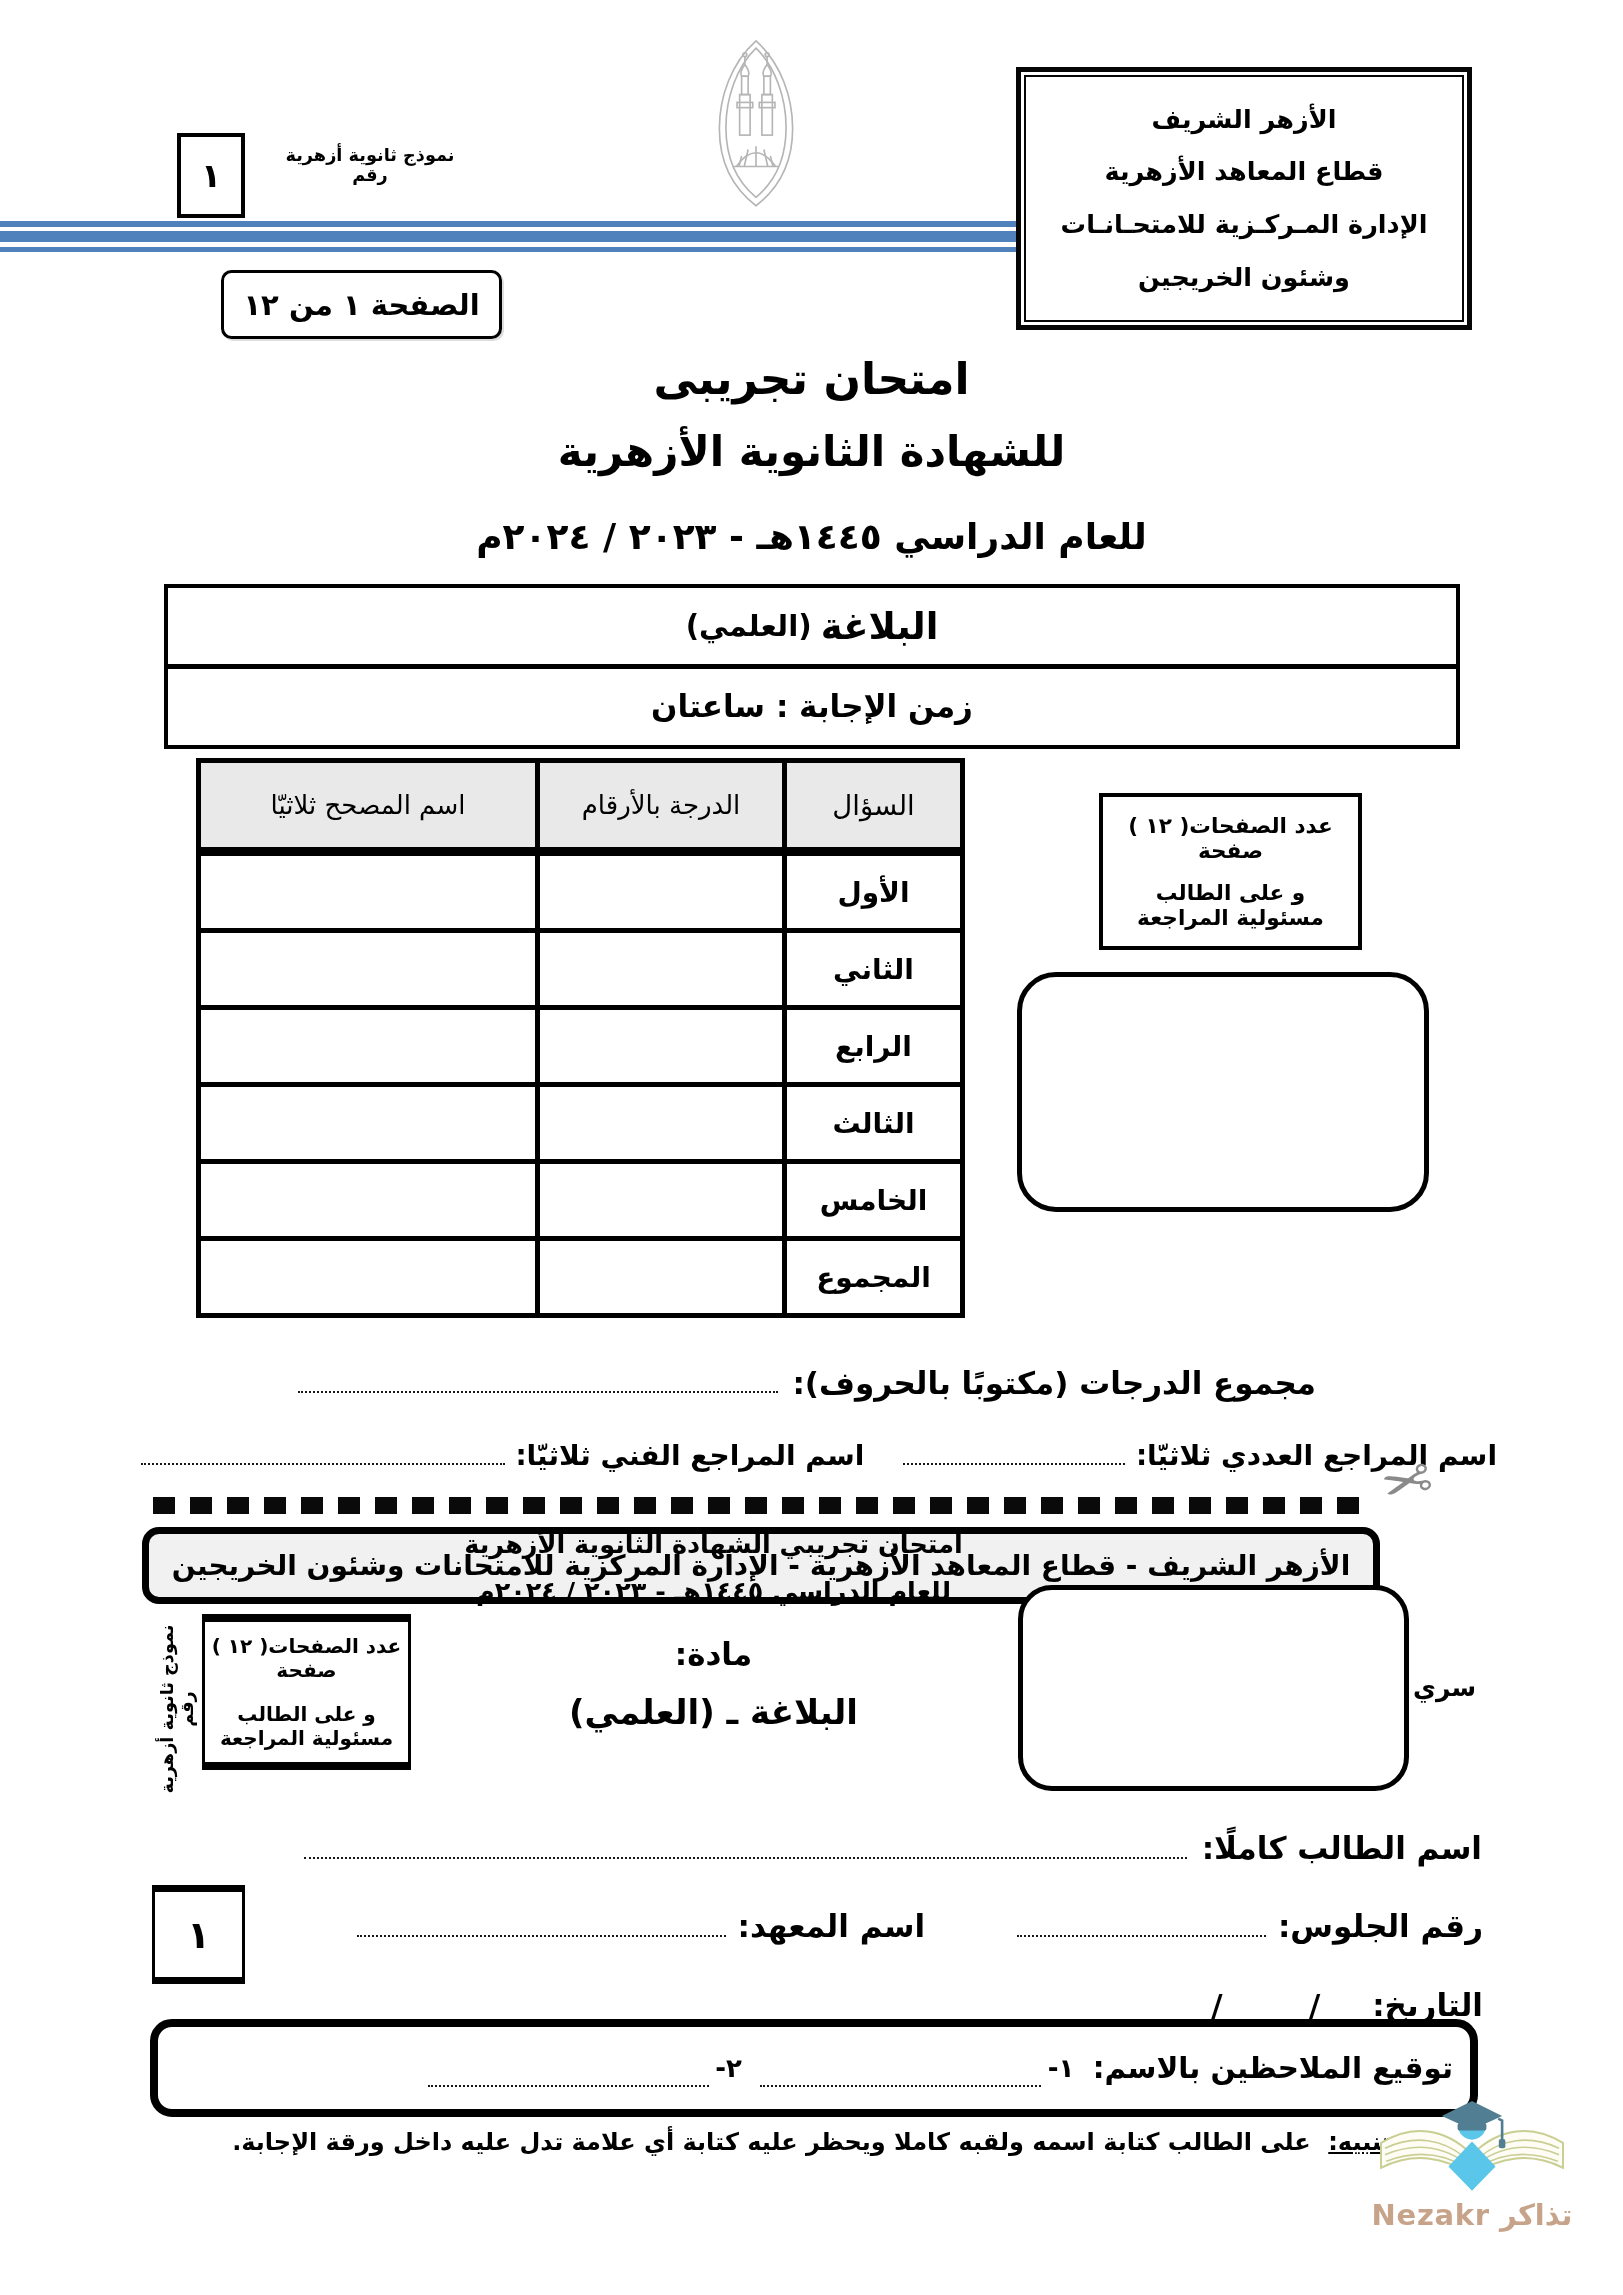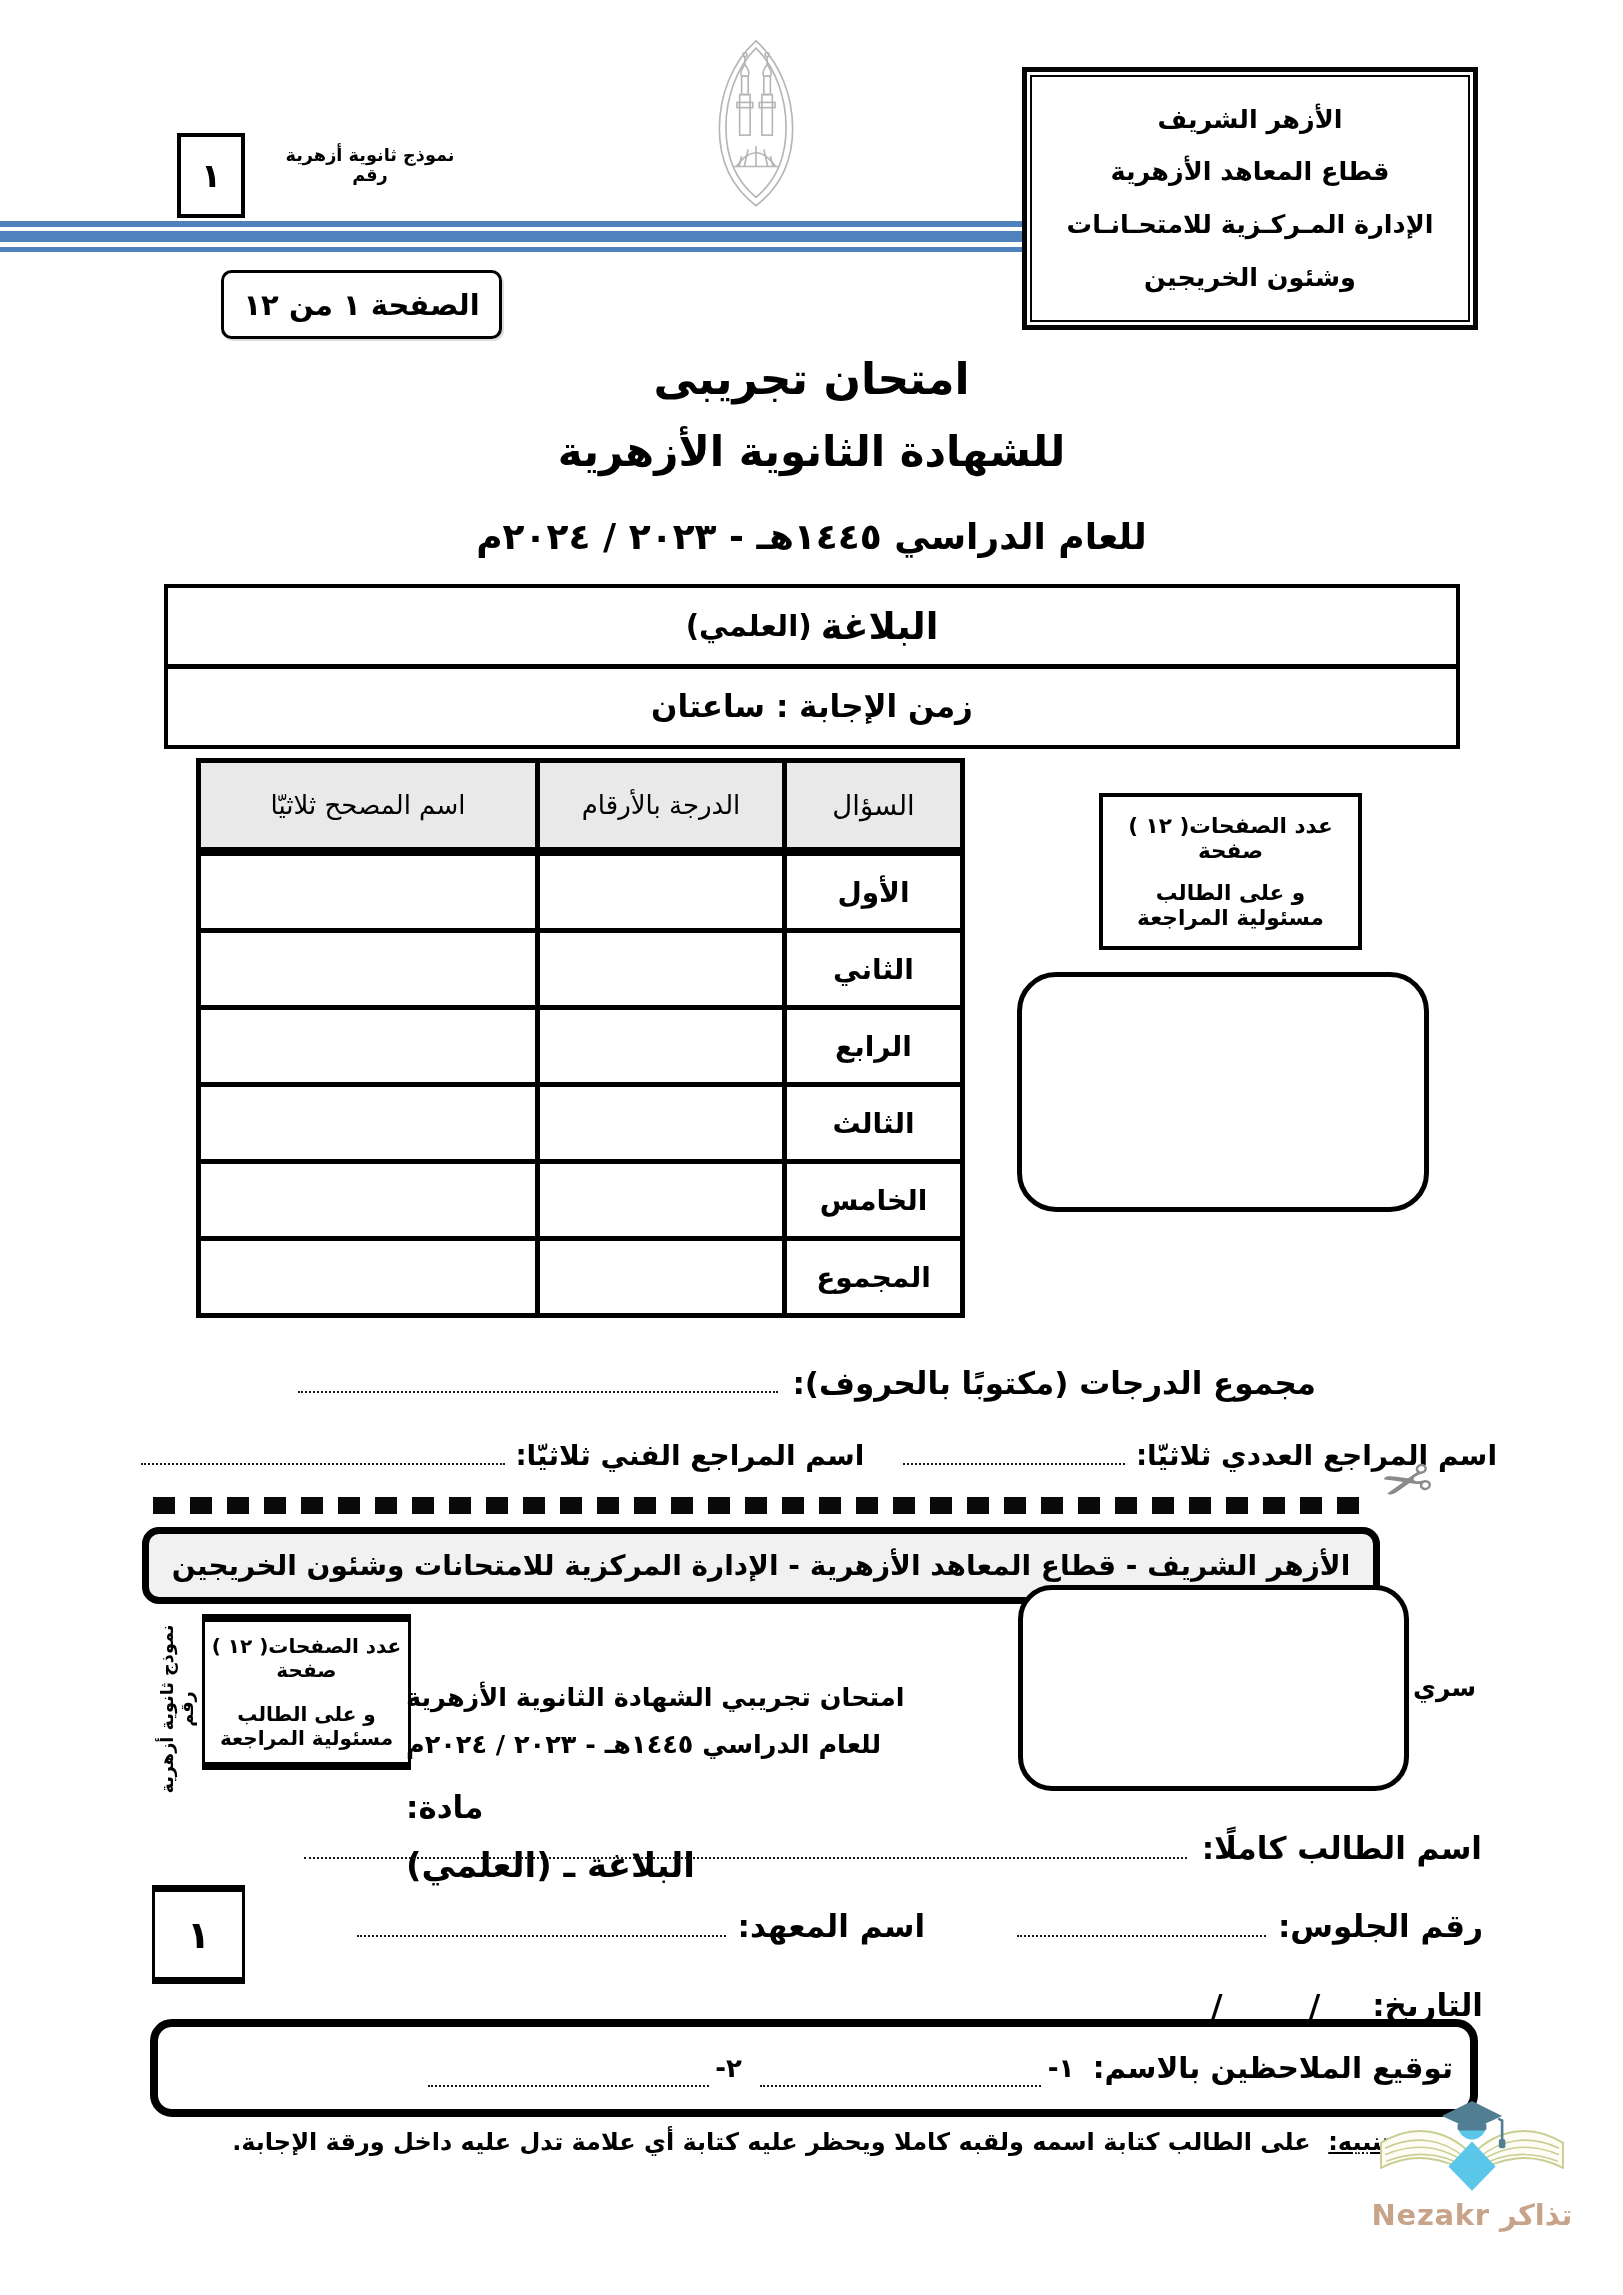--- a/index.html
+++ b/index.html
@@ -7,21 +7,21 @@
     position:relative;width:1623px;height:2295px;background:#fff;overflow:hidden;
     direction:rtl;font-family:"DejaVu Sans",sans-serif;font-weight:bold;color:#000;
   }
   .abs{position:absolute;}
 
   
   .model-box{left:177px;top:133px;width:60px;height:77px;border:4.6px solid #000;
     display:flex;align-items:center;justify-content:center;font-size:33px;background:#fff;}
   .model-label{left:275px;top:145px;width:190px;text-align:center;font-size:17.7px;letter-spacing:0.7px;}
   .emblem{left:701px;top:37px;width:110px;height:174px;}
-  .org-box{left:1016px;top:67px;width:446px;height:253px;background:#fff;border:5.9px solid #060606;z-index:3;margin-left:6px;}
+  .org-box{left:1016px;top:67px;width:446px;height:253px;background:#fff;border:5.9px solid #060606;z-index:3;}
   .org-inner{position:absolute;inset:3.3px;border:2px solid #060606;
     display:flex;flex-direction:column;justify-content:space-evenly;align-items:center;padding:3.9px 5.2px;}
   .org-line{font-size:25.5px;line-height:1.15;text-align:center;}
   .stripe{left:0;background:var(--stripe-blue,#4f81bd);z-index:1;}
   .s1{top:221px;width:1470px;height:5.9px;}
   .s2{top:231px;width:1470px;height:11px;}
   .s3{top:247px;width:1470px;height:5.2px;}
   .page-box{left:221px;top:270px;width:275px;height:63px;border:3.9px solid #000;border-radius:10.5px;
     display:flex;align-items:center;justify-content:center;font-size:29px;background:#fff;box-shadow:2px 2px 0 #ddd;}
 
@@ -73,21 +73,21 @@
     background:repeating-linear-gradient(to left,#0a0a0a 0 22px,transparent 22px 37px);}
 
   
   .lower-strip{left:142px;top:1527px;width:1238px;height:77px;border:7.9px solid #000;border-radius:17px;
     background:var(--strip-bg,#f1f1f1);display:flex;align-items:center;justify-content:center;font-size:28px;box-sizing:border-box;}
   .side-vertical{left:72px;top:1696px;width:196px;height:26px;transform:rotate(-90deg);
     text-align:center;font-size:17.7px;letter-spacing:0.7px;}
   .pages-note-2{left:202px;top:1614px;width:209px;height:156px;border:3.9px solid #000;border-top-width:8.5px;border-bottom-width:8.5px;
     box-sizing:border-box;display:flex;flex-direction:column;justify-content:space-between;padding:11.8px 6.5px;text-align:center;}
   .pages-note-2 div{font-size:20px;}
-  .exam-info{left:406px;top:1682px;width:615px;text-align:left;}
+  .exam-info{left:406px;top:1529px;width:615px;text-align:center;}
   .exam-info .e1{font-size:25.5px;}
   .exam-info .e2{font-size:25.5px;margin-top:17px;}
   .exam-info .e3{font-size:31px;margin-top:30px;}
   .exam-info .e4{font-size:34px;margin-top:20px;}
   .round-empty-2{left:1018px;top:1585px;width:381px;height:196px;border:5.9px solid #000;border-radius:34px;background:#fff;}
   .secret{left:1413px;top:1673px;font-size:25px;}
 
   
   .name-line{left:304px;top:1805px;width:1178px;height:59px;}
   .name-line .lbl{font-size:31px;line-height:1;}

